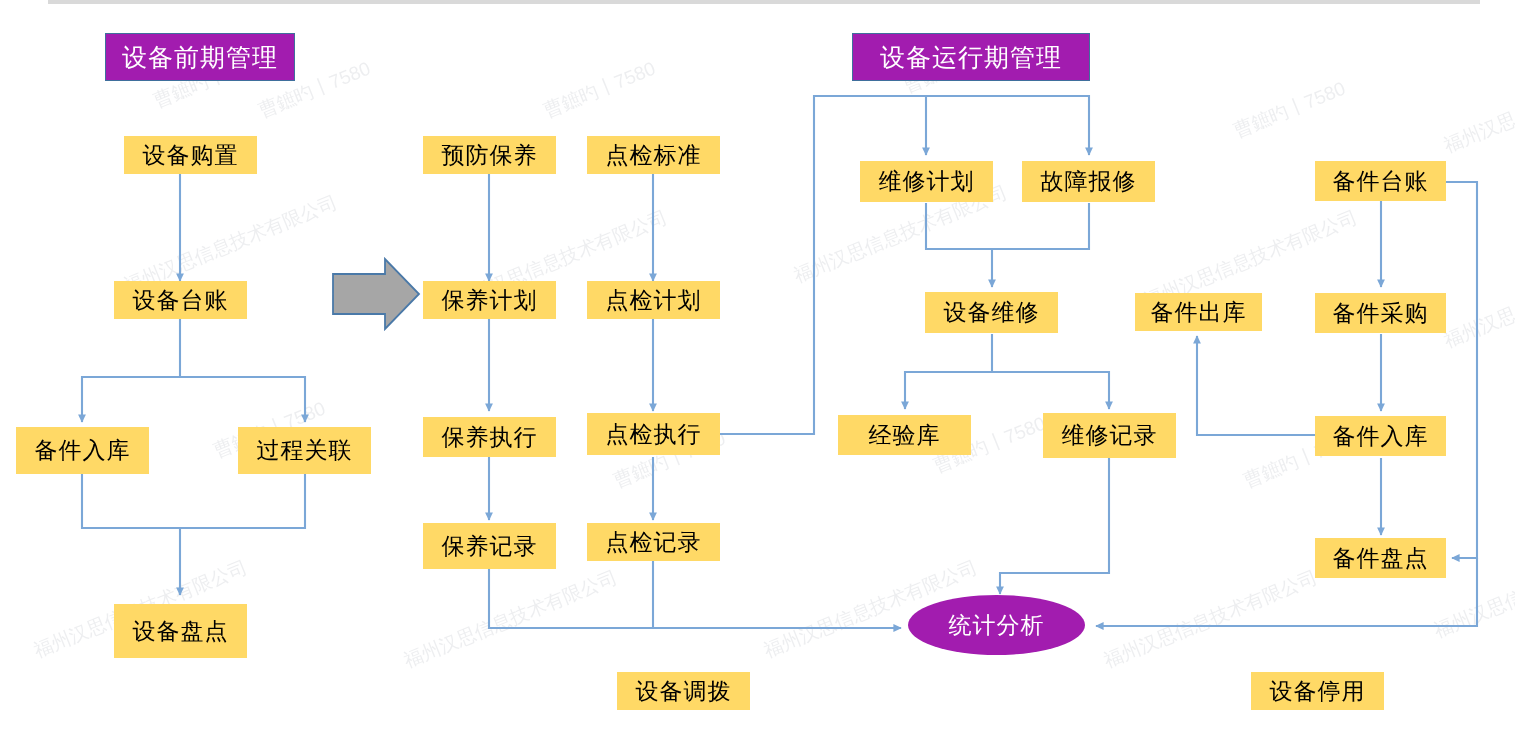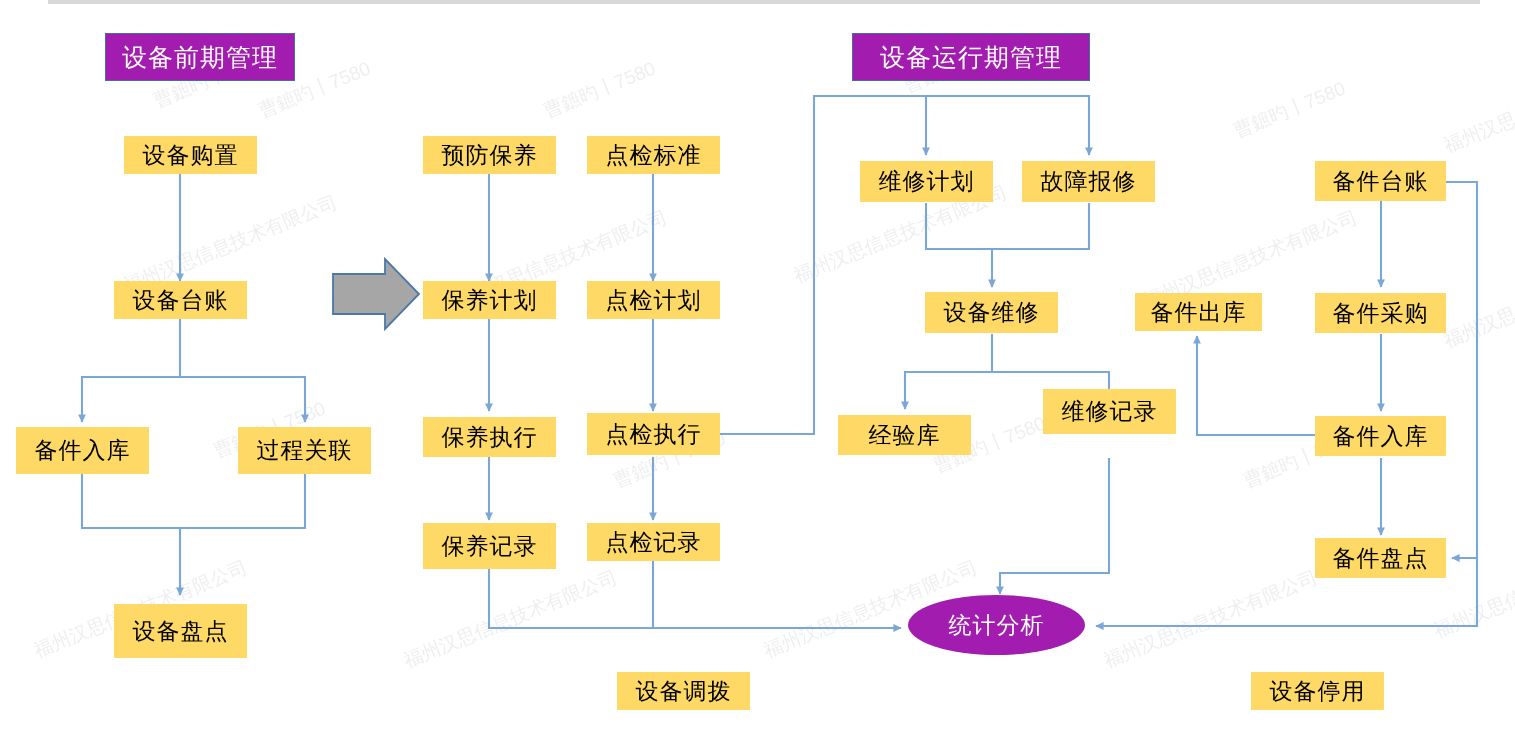--- a/index.html
+++ b/index.html
@@ -161,21 +161,21 @@
 
   <div class="node task" style="left:587px; top:136px; width:133px; height:38px;">点检标准</div>
   <div class="node task" style="left:587px; top:281px; width:133px; height:38px;">点检计划</div>
   <div class="node task" style="left:587px; top:413px; width:133px; height:42px;">点检执行</div>
   <div class="node task" style="left:587px; top:523px; width:133px; height:38px;">点检记录</div>
 
   <div class="node task" style="left:860px; top:161px; width:133px; height:41px;">维修计划</div>
   <div class="node task" style="left:1022px; top:161px; width:133px; height:41px;">故障报修</div>
   <div class="node task" style="left:925px; top:292px; width:133px; height:41px;">设备维修</div>
   <div class="node task" style="left:838px; top:415px; width:133px; height:40px;">经验库</div>
-  <div class="node task" style="left:1043px; top:389px; width:133px; height:45px;text-align:center;">维修记录</div>
+  <div class="node task" style="left:1043px; top:413px; width:133px; height:45px;text-align:center;">维修记录</div>
 
   <div class="node task" style="left:1135px; top:293px; width:127px; height:38px;">备件出库</div>
   <div class="node task" style="left:1315px; top:161px; width:131px; height:40px;">备件台账</div>
   <div class="node task" style="left:1315px; top:293px; width:131px; height:40px;">备件采购</div>
   <div class="node task" style="left:1315px; top:416px; width:131px; height:40px;">备件入库</div>
   <div class="node task" style="left:1315px; top:538px; width:131px; height:40px;">备件盘点</div>
 
   <div class="node oval" style="left:908px; top:595px; width:177px; height:60px;">统计分析</div>
 
   <div class="node task" style="left:617px; top:672px; width:133px; height:38px;">设备调拨</div>

